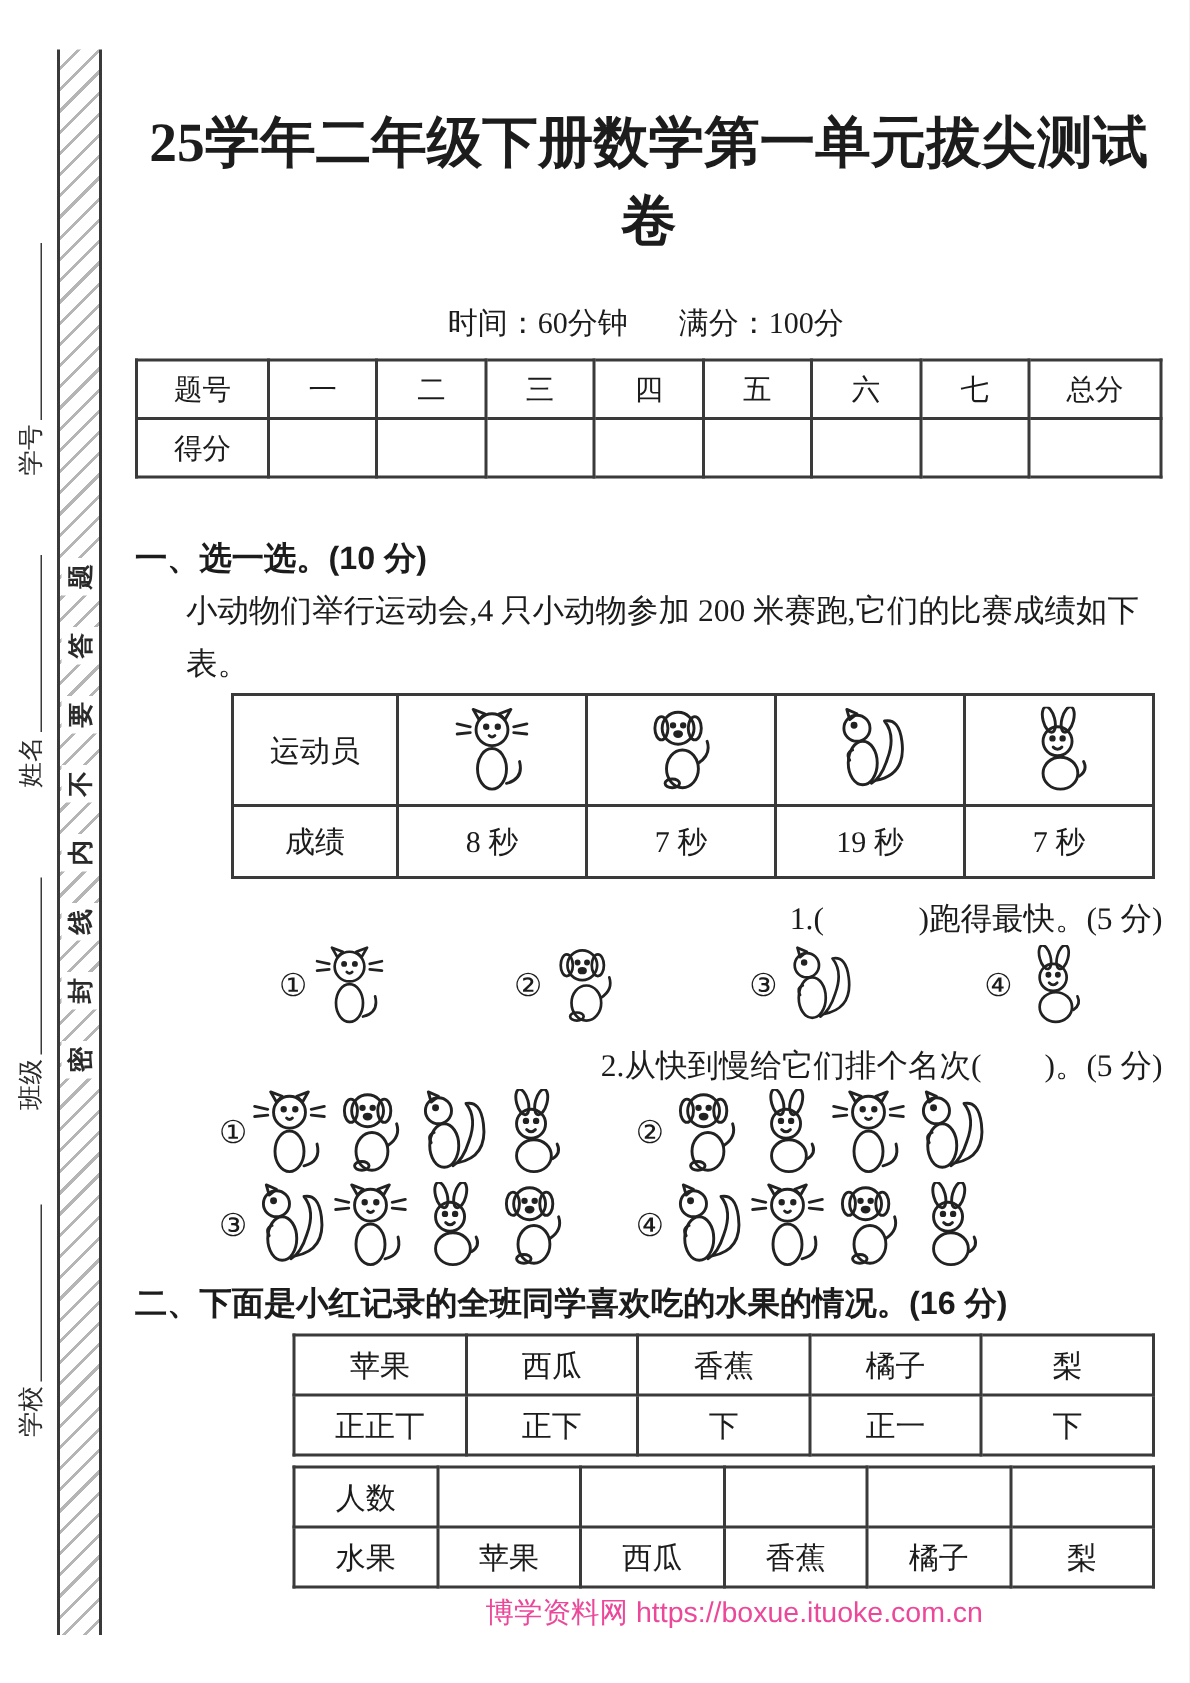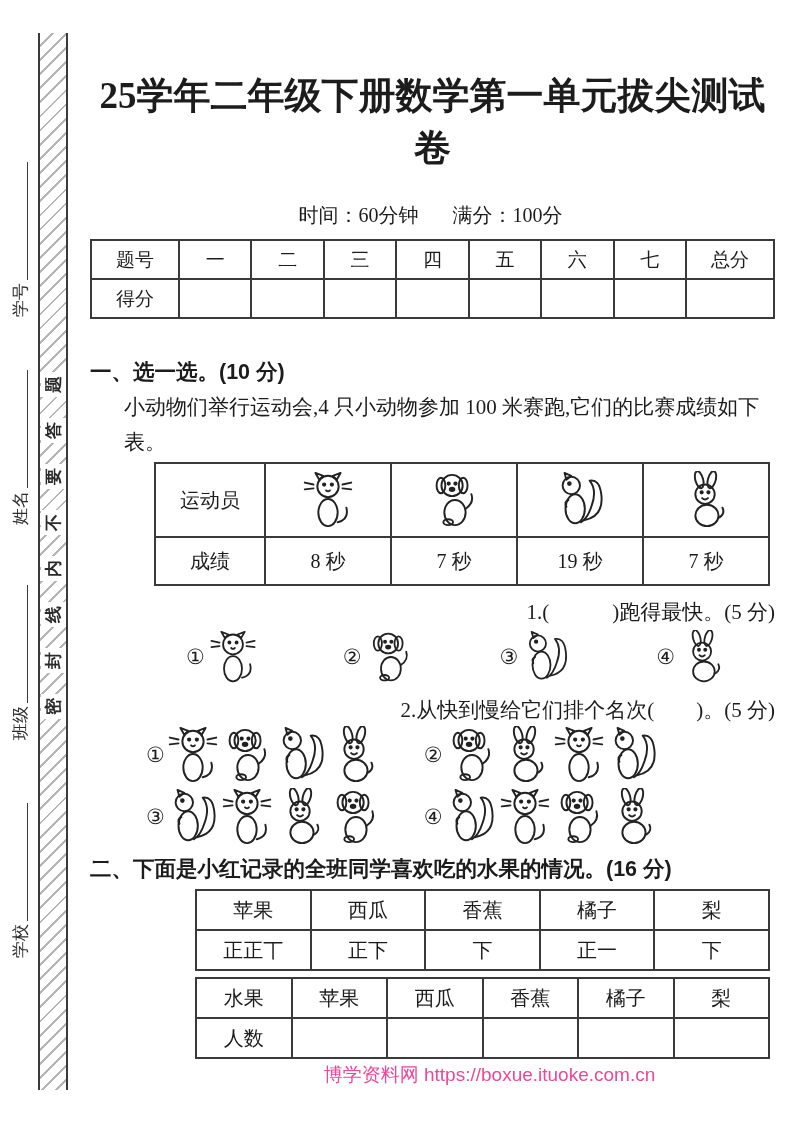--- a/index.html
+++ b/index.html
@@ -217,21 +217,21 @@
         <td></td>
         <td></td>
         <td></td>
         <td></td>
         <td></td>
       </tr>
     </tbody>
       </table>
 
     <div class="sec-heading">一、选一选。(10 分)</div>
-    <div class="intro">小动物们举行运动会,4 只小动物参加 100 米赛跑,它们的比赛成绩如下表。</div>
+    <div class="intro">小动物们举行运动会,4 只小动物参加 200 米赛跑,它们的比赛成绩如下表。</div>
 
     <table class="animal-table">
       <tbody>
           <tr class="img-row">
         <td class="label-col">运动员</td>
         <td class="animal-cell"><svg viewBox="0 0 60 60" class="animal">
                 <use href="#sym-cat" xlink:href="#sym-cat"></use>
               </svg></td>
         <td class="animal-cell"><svg viewBox="0 0 60 60" class="animal">
                 <use href="#sym-dog" xlink:href="#sym-dog"></use>
@@ -353,35 +353,35 @@
         <td>正一</td>
         <td>下</td>
       </tr>
     </tbody>
       </table>
 
 
     <table class="fill-table">
       <tbody>
           <tr>
+        <td>人数</td>
+        <td></td>
+        <td></td>
+        <td></td>
+        <td></td>
+        <td></td>
+      </tr>
+      <tr>
         <td>水果</td>
         <td>苹果</td>
         <td>西瓜</td>
         <td>香蕉</td>
         <td>橘子</td>
         <td>梨</td>
       </tr>
-      <tr>
-        <td>人数</td>
-        <td></td>
-        <td></td>
-        <td></td>
-        <td></td>
-        <td></td>
-      </tr>
     </tbody>
       </table>
 
   </div>
 
   <div class="footer">博学资料网 https://boxue.ituoke.com.cn</div>
 
 </div>
 
 </body></html>

